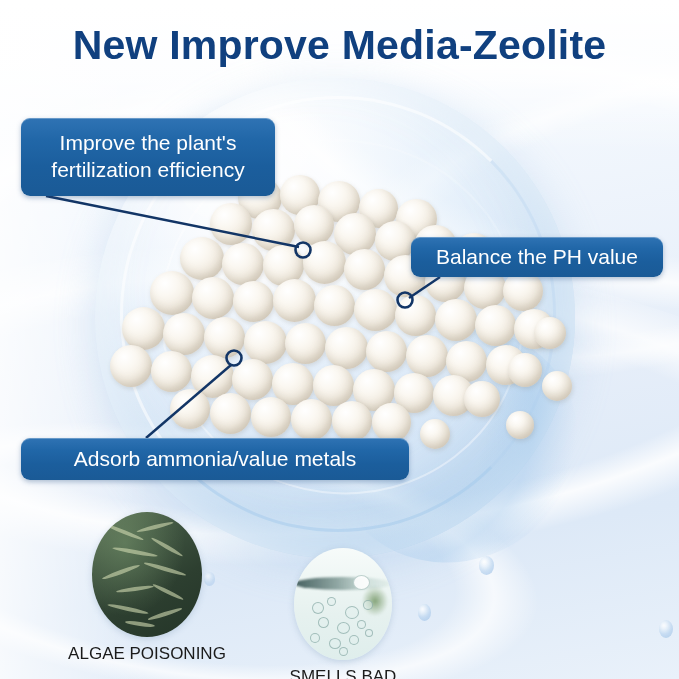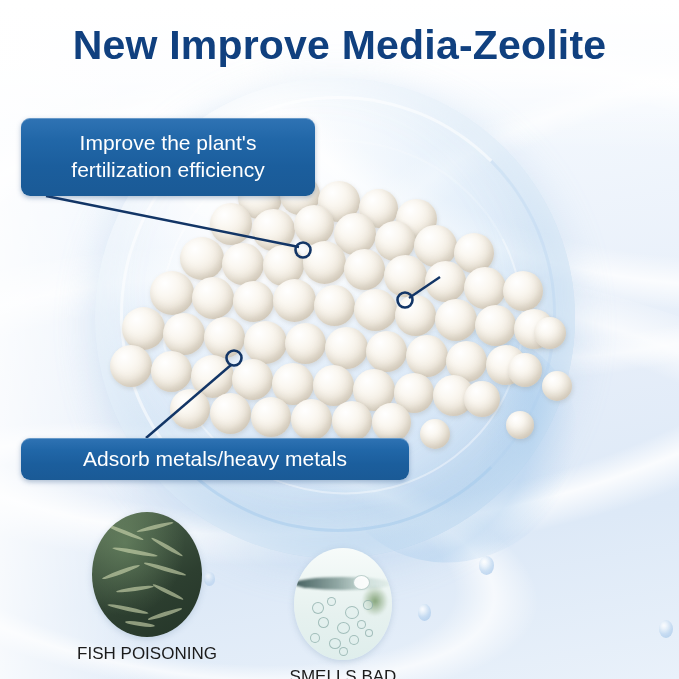--- a/index.html
+++ b/index.html
@@ -190,21 +190,21 @@
     align-items: center;
     justify-content: center;
     text-align: center;
     line-height: 1.28;
     box-shadow:
       0 2px 5px rgba(40,80,130,0.35),
       inset 0 1px 0 rgba(255,255,255,0.28);
     padding: 0 14px;
     box-sizing: border-box;
   }
-  .callout-1 { left: 21px;  top: 118px; width: 294px; height: 78px; }
+  .callout-1 { left: 21px;  top: 118px; width: 254px; height: 78px; }
   .callout-2 { left: 411px; top: 237px; width: 252px; height: 40px; }
   .callout-3 { left: 21px;  top: 438px; width: 388px; height: 42px; }
 
   
   .pointers {
     position: absolute;
     left: 0; top: 0;
     width: 679px; height: 679px;
     pointer-events: none;
   }
@@ -384,37 +384,38 @@
   </svg>
 
   <div class="title">New Improve Media-Zeolite</div>
 
   <div class="callout callout-1">
     <span>
       <span>Improve the plant's</span><br>
       <span>fertilization efficiency</span>
     </span>
   </div>
-  <div class="callout callout-3">Adsorb metals/heavy metals</div>
+  <div class="callout callout-2">Balance the PH value</div>
+  <div class="callout callout-3">Adsorb ammonia/value metals</div>
 
   <div class="thumb-wrap" style="left:47px;top:512px;width:200px;">
     <div class="thumb thumb-fish" style="width:110px;height:125px;margin:0 auto;">
       <div class="fishstreak" style="left:10%;top:14%;width:42px;transform:rotate(22deg);"></div>
       <div class="fishstreak" style="left:40%;top:10%;width:38px;transform:rotate(-14deg);"></div>
       <div class="fishstreak" style="left:18%;top:30%;width:46px;transform:rotate(10deg);"></div>
       <div class="fishstreak" style="left:52%;top:26%;width:36px;transform:rotate(30deg);"></div>
       <div class="fishstreak" style="left:8%;top:46%;width:40px;transform:rotate(-20deg);"></div>
       <div class="fishstreak" style="left:46%;top:44%;width:44px;transform:rotate(16deg);"></div>
       <div class="fishstreak" style="left:22%;top:60%;width:38px;transform:rotate(-8deg);"></div>
       <div class="fishstreak" style="left:54%;top:62%;width:34px;transform:rotate(26deg);"></div>
       <div class="fishstreak" style="left:14%;top:76%;width:42px;transform:rotate(12deg);"></div>
       <div class="fishstreak" style="left:50%;top:80%;width:36px;transform:rotate(-18deg);"></div>
       <div class="fishstreak" style="left:30%;top:88%;width:30px;transform:rotate(8deg);"></div>
     </div>
-    <div class="thumb-label">FISH POISONING</div>
+    <div class="thumb-label">ALGAE POISONING</div>
   </div>
 
   <div class="thumb-wrap" style="left:243px;top:548px;width:200px;">
     <div class="thumb thumb-smell" style="width:98px;height:112px;margin:0 auto;">
       <div class="smell-band"></div>
       <div class="smell-green"></div>
       <div class="smell-bub" style="left:60%;top:24%;width:15px;height:13px;background:rgba(255,255,255,0.9);border-color:rgba(150,180,175,0.6);"></div>
       <div class="smell-bub" style="left:18%;top:48%;width:10px;height:10px;"></div>
       <div class="smell-bub" style="left:34%;top:44%;width:7px;height:7px;"></div>
       <div class="smell-bub" style="left:52%;top:52%;width:12px;height:11px;"></div>

